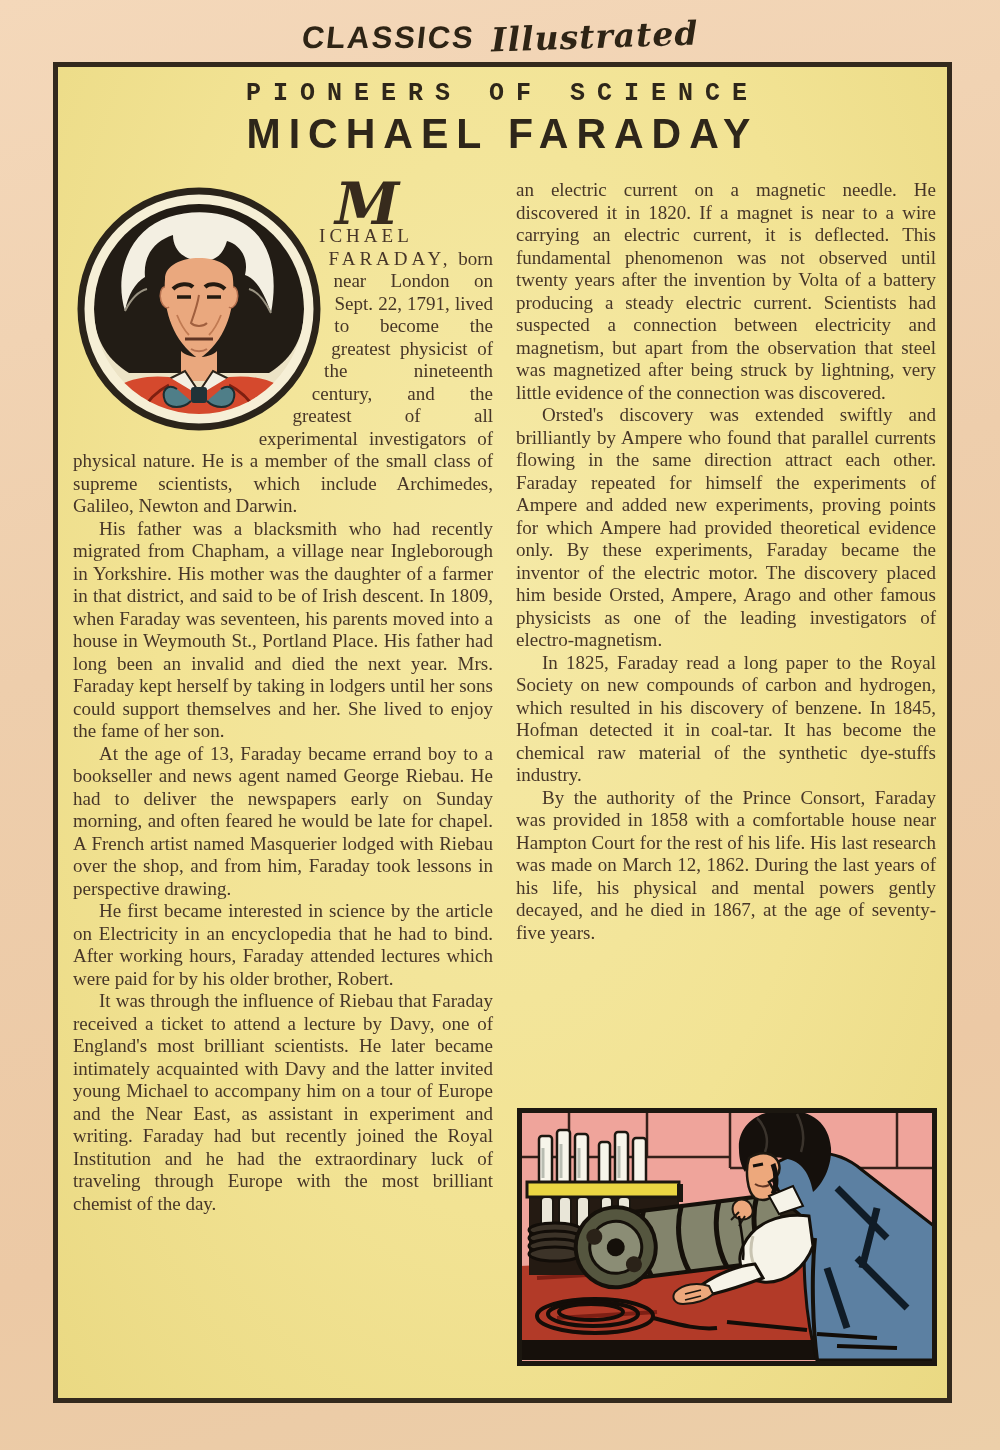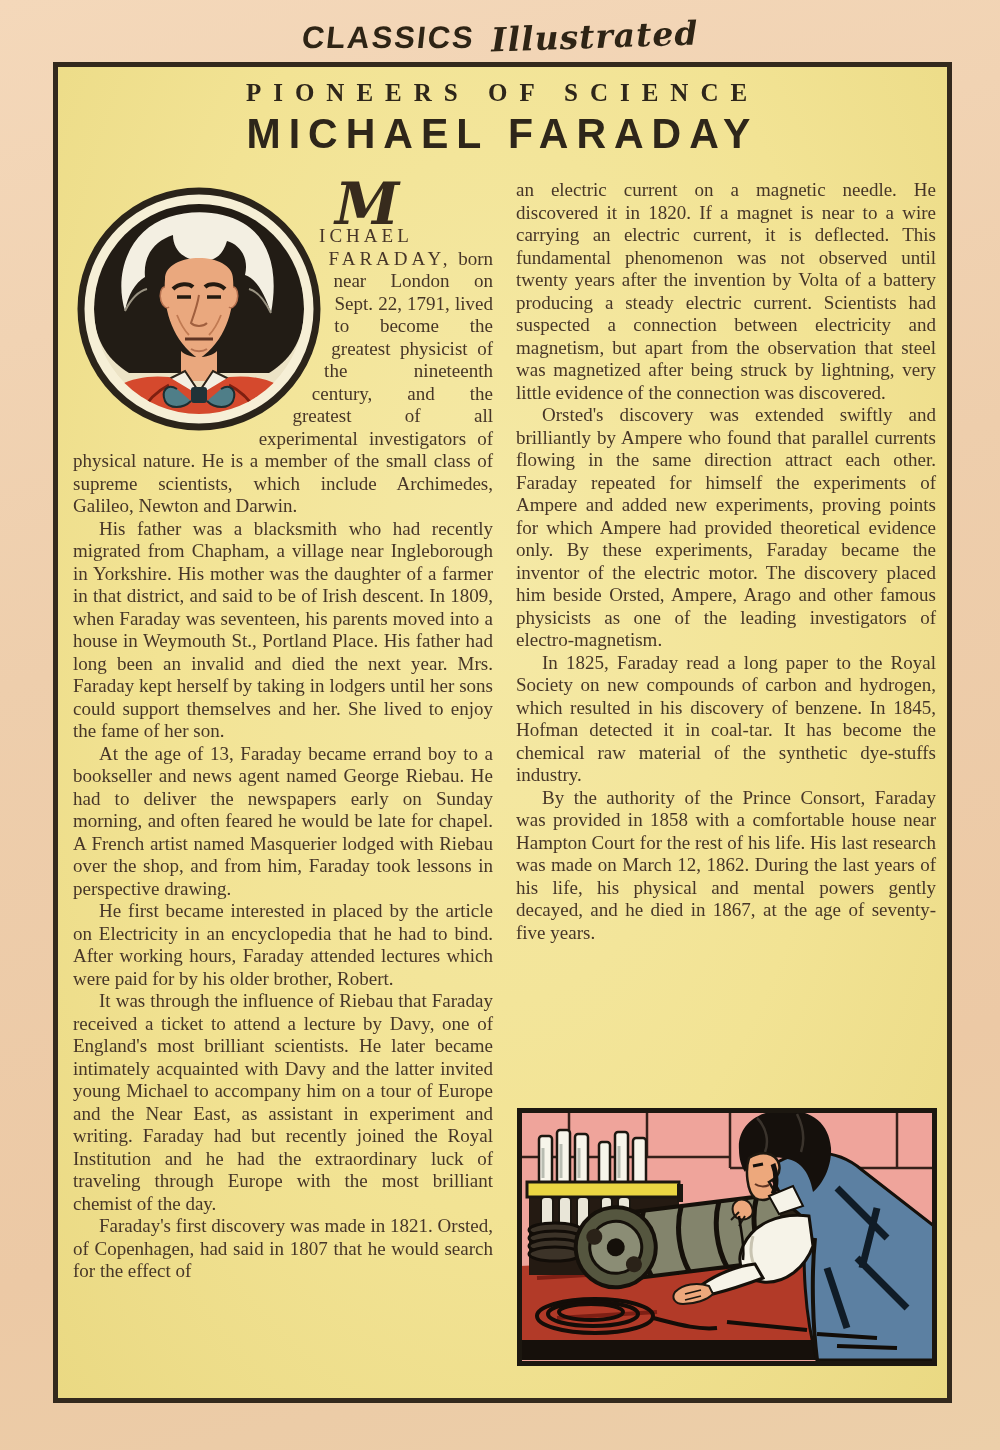--- a/index.html
+++ b/index.html
@@ -27,21 +27,21 @@
     font-size:33px;letter-spacing:1px;transform:rotate(-2deg);
   }
   
   .panel{
     position:absolute;left:53px;top:62px;width:899px;height:1341px;
     box-sizing:border-box;border:5px solid #33291d;
     background:radial-gradient(ellipse at 50% 38%,#f5e9a6 0%,#f2e394 55%,#ead983 100%);
   }
   .series-title{
     position:absolute;top:12px;left:0;width:100%;margin:0;
-    text-align:center;font-family:Liberation Serif, serif;
+    text-align:center;font-family:Liberation Mono, monospace;
     font-weight:bold;font-size:25px;letter-spacing:12px;color:#2e261a;
   }
   .article-title{
     position:absolute;top:43px;left:0;width:100%;margin:0;
     text-align:center;font-family:"Liberation Sans",sans-serif;
     font-weight:bold;font-size:41px;letter-spacing:8px;color:#2e261a;
     transform:scaleY(1.04);
   }
   
   .columns{
@@ -128,23 +128,22 @@
               <path d="M104,206 C94,200 88,208 92,218 C96,226 110,226 118,218 M148,206 C158,200 164,208 160,218 C156,226 142,226 134,218" fill="#4f7e88" stroke="#1d2e31" stroke-width="2"></path>
               <rect x="118" y="204" width="16" height="16" rx="3" fill="#203338"></rect>
             </g>
           </svg>
         </div>
 
         <p class="flush"><span class="dropcap">M</span><span class="leadin">ICHAEL FARADAY,</span>
           <span>born near London on Sept. 22, 1791, lived to become the greatest physicist of the nineteenth century, and the greatest of all experimental investigators of physical nature. He is a member of the small class of supreme scientists, which include Archimedes, Galileo, Newton and Darwin.</span></p>
         <p>His father was a blacksmith who had recently migrated from Chapham, a village near Ingleborough in Yorkshire. His mother was the daughter of a farmer in that district, and said to be of Irish descent. In 1809, when Faraday was seventeen, his parents moved into a house in Weymouth St., Portland Place. His father had long been an invalid and died the next year. Mrs. Faraday kept herself by taking in lodgers until her sons could support themselves and her. She lived to enjoy the fame of her son.</p>
         <p>At the age of 13, Faraday became errand boy to a bookseller and news agent named George Riebau. He had to deliver the newspapers early on Sunday morning, and often feared he would be late for chapel. A French artist named Masquerier lodged with Riebau over the shop, and from him, Faraday took lessons in perspective drawing.</p>
-        <p>He first became interested in placed by the article on Electricity in an encyclopedia that he had to bind. After working hours, Faraday attended lectures which were paid for by his older brother, Robert.</p>
+        <p>He first became interested in science by the article on Electricity in an encyclopedia that he had to bind. After working hours, Faraday attended lectures which were paid for by his older brother, Robert.</p>
         <p>It was through the influence of Riebau that Faraday received a ticket to attend a lecture by Davy, one of England's most brilliant scientists. He later became intimately acquainted with Davy and the latter invited young Michael to accompany him on a tour of Europe and the Near East, as assistant in experiment and writing. Faraday had but recently joined the Royal Institution and he had the extraordinary luck of traveling through Europe with the most brilliant chemist of the day.</p>
-        <p>Faraday's first discovery was made in 1821. Orsted, of Copenhagen, had said in 1807 that he would search for the effect of</p>
       </div>
 
       <div class="col">
         <p class="flush">an electric current on a magnetic needle. He discovered it in 1820. If a magnet is near to a wire carrying an electric current, it is deflected. This fundamental phenomenon was not observed until twenty years after the invention by Volta of a battery producing a steady electric current. Scientists had suspected a connection between electricity and magnetism, but apart from the observation that steel was magnetized after being struck by lightning, very little evidence of the connection was discovered.</p>
         <p>Orsted's discovery was extended swiftly and brilliantly by Ampere who found that parallel currents flowing in the same direction attract each other. Faraday repeated for himself the experiments of Ampere and added new experiments, proving points for which Ampere had provided theoretical evidence only. By these experiments, Faraday became the inventor of the electric motor. The discovery placed him beside Orsted, Ampere, Arago and other famous physicists as one of the leading investigators of electro-magnetism.</p>
         <p>In 1825, Faraday read a long paper to the Royal Society on new compounds of carbon and hydrogen, which resulted in his discovery of benzene. In 1845, Hofman detected it in coal-tar. It has become the chemical raw material of the synthetic dye-stuffs industry.</p>
         <p>By the authority of the Prince Consort, Faraday was provided in 1858 with a comfortable house near Hampton Court for the rest of his life. His last research was made on March 12, 1862. During the last years of his life, his physical and mental powers gently decayed, and he died in 1867, at the age of seventy-five years.</p>
       </div>
     </div>
 

